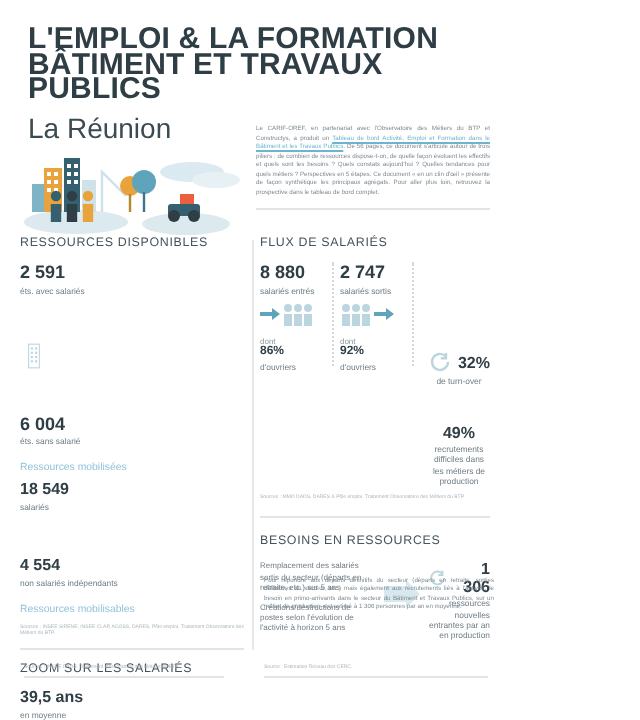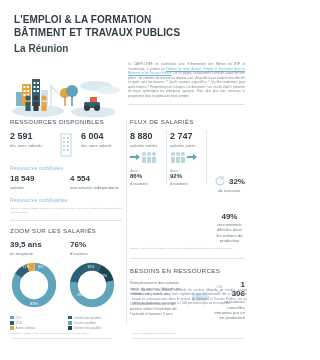--- a/index.html
+++ b/index.html
@@ -8,25 +8,25 @@
     background:#ffffff;
     font-family:"Liberation Sans", sans-serif;
     color:#3c4a52;
     -webkit-font-smoothing:antialiased;
   }
   .page{position:relative;width:255px;height:360px;}
 
   
   .header{padding:14px 14px 0 14px;}
   .title{
-    font-size:10px;line-height:12.5px;font-weight:700;
+    font-size:15px;line-height:12.5px;font-weight:700;
     letter-spacing:.1px;color:#2f3d45;text-transform:uppercase;
   }
   .subtitle{
-    font-size:10px;margin-top:4px;color:#3c4a52;font-weight:700;
+    font-size:14px;margin-top:4px;color:#3c4a52;font-weight:400;
   }
   .clin{
     position:absolute;right:14px;top:48px;
     font-size:9px;color:#8fc3d8;font-weight:400;letter-spacing:.2px;
   }
 
   
   .intro{
     position:absolute;left:128px;right:10px;top:62px;
     font-size:3.1px;line-height:4.5px;color:#7c8a92;text-align:justify;
@@ -51,21 +51,21 @@
   .sec-title{
     font-size:6.2px;letter-spacing:.35px;color:#46535b;
     text-transform:uppercase;font-weight:400;margin-bottom:6px;
   }
   .sec-rule{border-top:.5px solid #dfe5e8;margin:6px 0 6px 0;}
 
   .subhead{
     font-size:5.2px;color:#8fc3d8;margin:7px 0 3px 0;font-weight:400;
   }
 
-  .stat-row{display:flex;gap:8px;align-items:flex-start;}
+  .stat-row{display:flex;gap:22px;align-items:flex-start;flex-direction:column;}
   .stat{flex:1;}
   .num{font-size:9px;font-weight:700;color:#2f3d45;line-height:10px;}
   .num-sm{font-size:8px;font-weight:700;color:#2f3d45;line-height:9.5px;}
   .lbl{font-size:4.2px;line-height:5.4px;color:#6e7d85;margin-top:1.5px;}
 
   .bld-icon{width:14px;height:26px;flex:0 0 14px;margin-top:1px;}
 
   .src{
     font-size:2.5px;line-height:3.4px;color:#aab6bc;margin-top:4px;
   }

